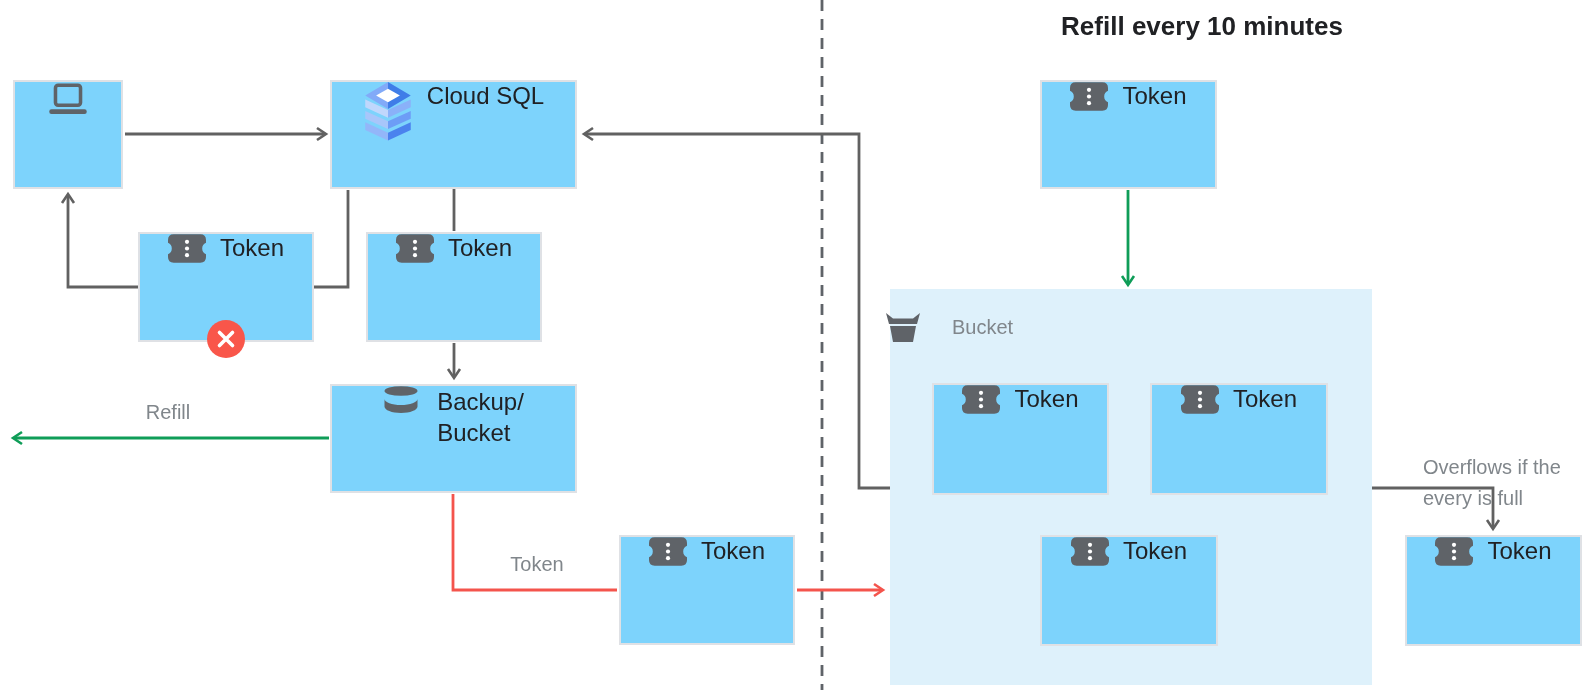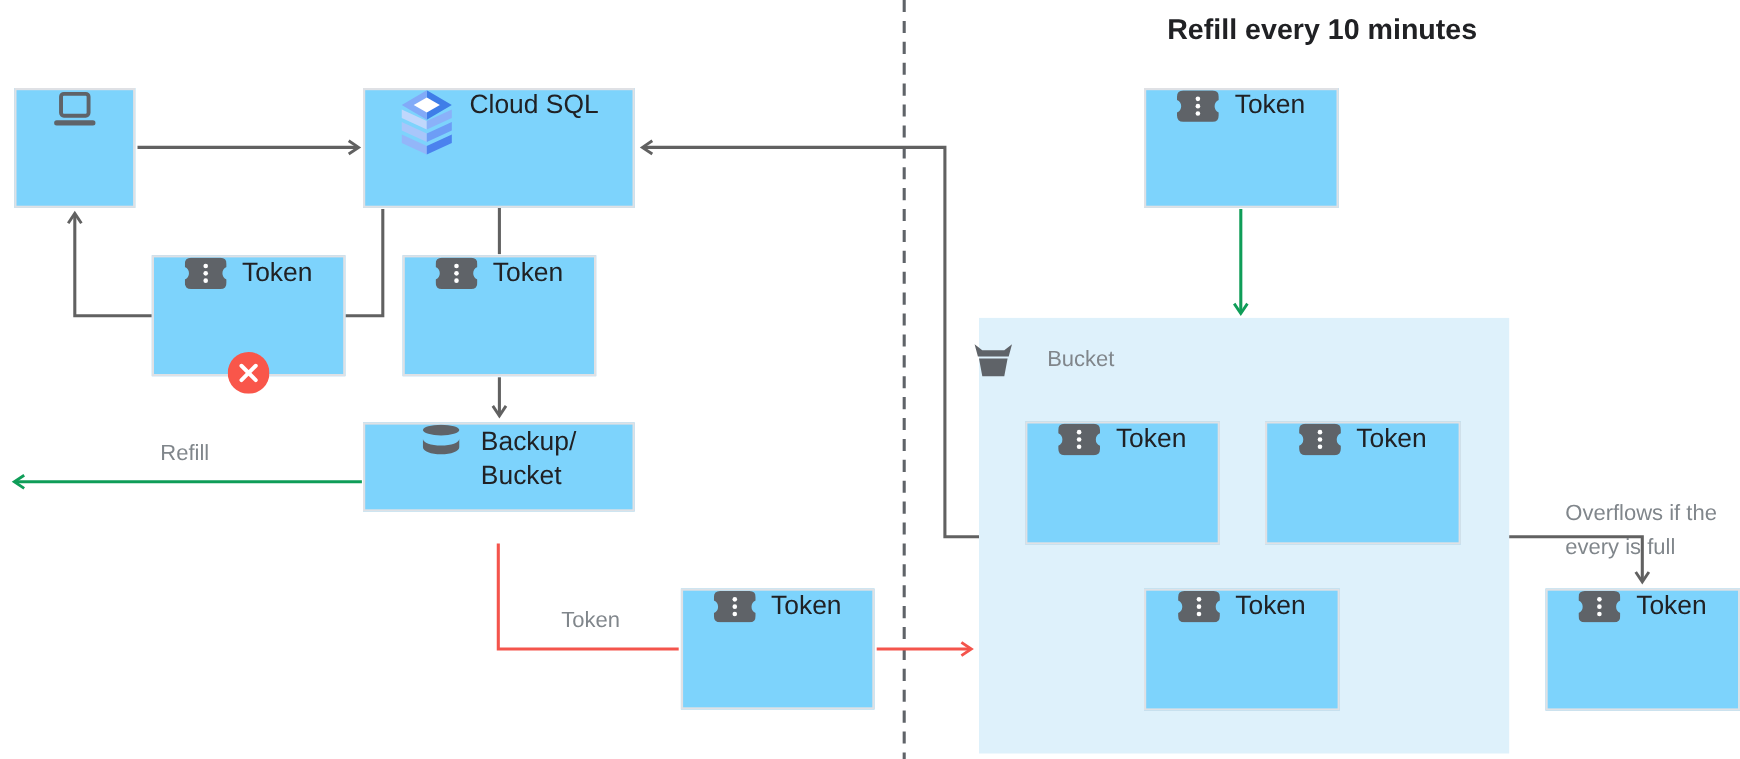--- a/index.html
+++ b/index.html
@@ -118,21 +118,21 @@
   <div class="box" style="left:366px;top:232px;width:176px;height:110px;">
     <svg width="38" height="29" viewBox="0 0 40 30">
       <path d="M6,0 H34 Q40,0 40,6 V9 A6.5,6.5 0 0 0 40,21 V24 Q40,30 34,30 H6 Q0,30 0,24 V21 A6.5,6.5 0 0 0 0,9 V6 Q0,0 6,0 Z" fill="#5f6368"></path>
       <circle cx="20" cy="8" r="2.2" fill="#ffffff"></circle>
       <circle cx="20" cy="15" r="2.2" fill="#ffffff"></circle>
       <circle cx="20" cy="22" r="2.2" fill="#ffffff"></circle>
     </svg>
     <span class="node-text">Token</span>
   </div>
 
-  <div class="box" style="left:330px;top:384px;width:247px;height:81px;gap:18px;">
+  <div class="box" style="left:330px;top:384px;width:247px;height:109px;gap:18px;">
     <svg width="36" height="28" viewBox="0 0 36 28">
       <ellipse cx="18" cy="5" rx="16.5" ry="4.8" fill="#5f6368"></ellipse>
       <path d="M1.5,13 v7.5 c0,3.6 7.4,6.5 16.5,6.5 s16.5,-2.9 16.5,-6.5 V13 c0,3.3 -7.4,6 -16.5,6 S1.5,16.3 1.5,13 Z" fill="#5f6368"></path>
     </svg>
     <span class="node-text-2l"><span>Backup/</span><br>
     <span>Bucket</span></span>
   </div>
 
   <div class="box" style="left:619px;top:535px;width:176px;height:110px;">
     <svg width="38" height="29" viewBox="0 0 40 30">

